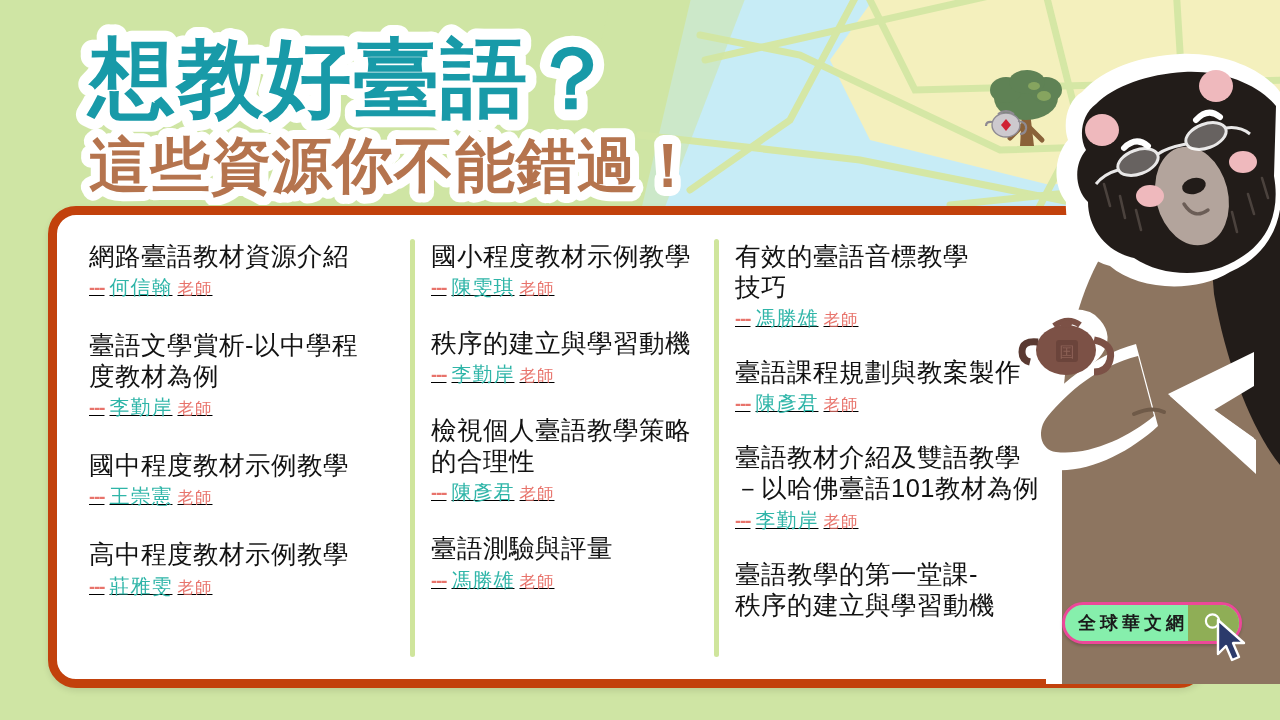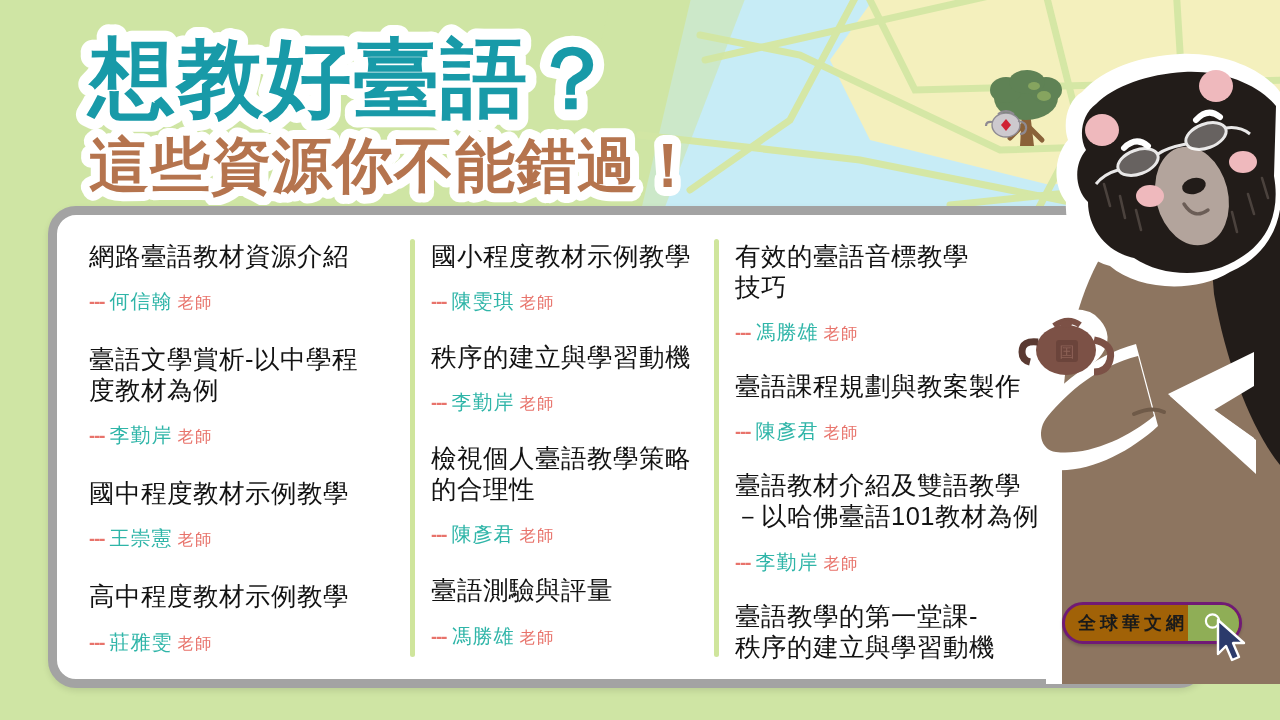--- a/index.html
+++ b/index.html
@@ -18,21 +18,21 @@
   .headline-wrap{
     position:absolute;left:11px;top:0;width:980px;height:205px;z-index:6;
     pointer-events:none;
   }
   .headline-wrap svg{display:block;}
 
   
   .card{
     position:absolute;left:48px;top:206px;width:1159px;height:482px;
     background:#ffffff;
-    border:9px solid #a3a3a3;
+    border:9px solid #c2410c;
     border-radius:28px;
     box-sizing:border-box;
     z-index:3;
     box-shadow:0 3px 6px rgba(0,0,0,.10);
   }
   .columns{
     position:absolute;inset:0;
     display:flex;
     padding:20px 16px 16px 16px;
     box-sizing:border-box;
@@ -50,21 +50,21 @@
     width:5px;background:#cfe59c;border-radius:3px;
   }
 
   .entry{margin-bottom:22px;}
   .entry:last-child{margin-bottom:0;}
   .entry .title{
     font-size:25.5px;line-height:1.22;color:#121212;
     font-weight:400;letter-spacing:.5px;white-space:pre-line;
   }
   .entry .byline{
-    margin-top:17px;font-size:18.5px;line-height:1.25;white-space:nowrap;
+    margin-top:3px;font-size:18.5px;line-height:1.25;white-space:nowrap;text-decoration:underline;
   }
   .entry .dash{color:#e8736b;letter-spacing:-1px;font-weight:700;margin-right:5px;}
   .entry .name{color:#2fb5a8;font-size:20px;letter-spacing:1px;}
   .entry .role{color:#e8736b;font-size:16.5px;margin-left:5px;letter-spacing:1px;}
 
   
   .col.c1 .entry{margin-bottom:30px;}
   .col.c2 .entry{margin-bottom:28px;}
   .col.c3 .entry{margin-bottom:26px;}
 
@@ -75,21 +75,21 @@
   }
   .mascot svg{display:block;}
 
   
   .logo{
     position:absolute;left:1062px;top:602px;z-index:9;
     width:180px;height:42px;
   }
   .logo .pill{
     position:absolute;inset:0;
-    background:#a16207;border:3px solid #701a75;border-radius:22px;
+    background:#86efac;border:3px solid #ec4899;border-radius:22px;
     box-sizing:border-box;display:flex;align-items:center;
     overflow:hidden;
     box-shadow:0 2px 3px rgba(0,0,0,.18);
   }
   .logo .logo-text{
     flex:1;padding-left:13px;
     font-size:18px;letter-spacing:4px;color:#1a1a1a;font-weight:700;
     font-family:"Liberation Serif","DejaVu Serif",serif;
     white-space:nowrap;
   }

